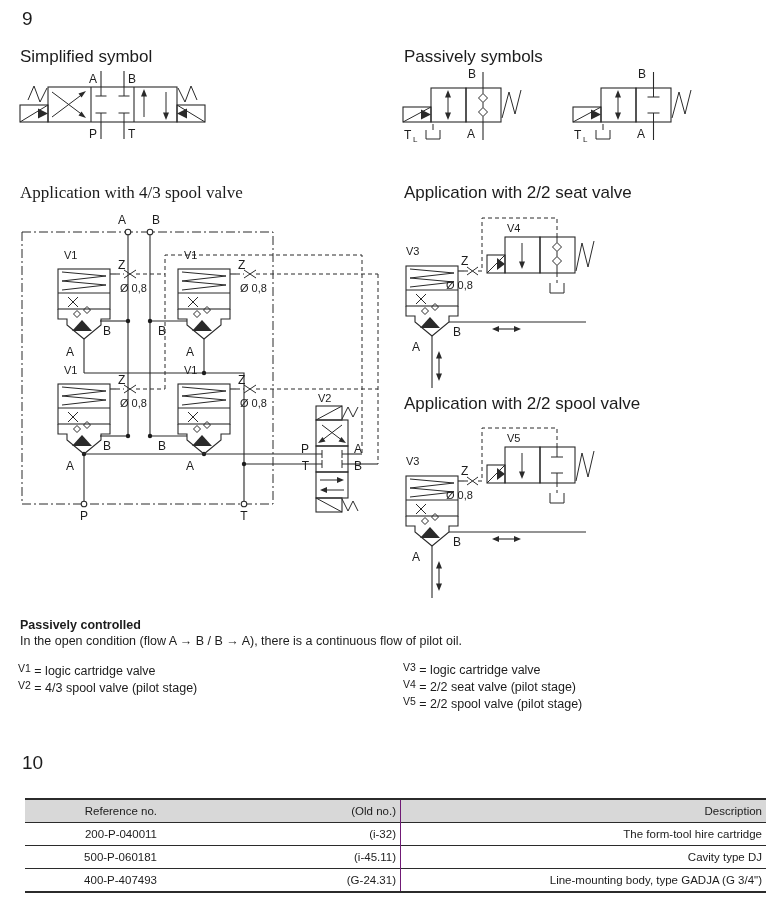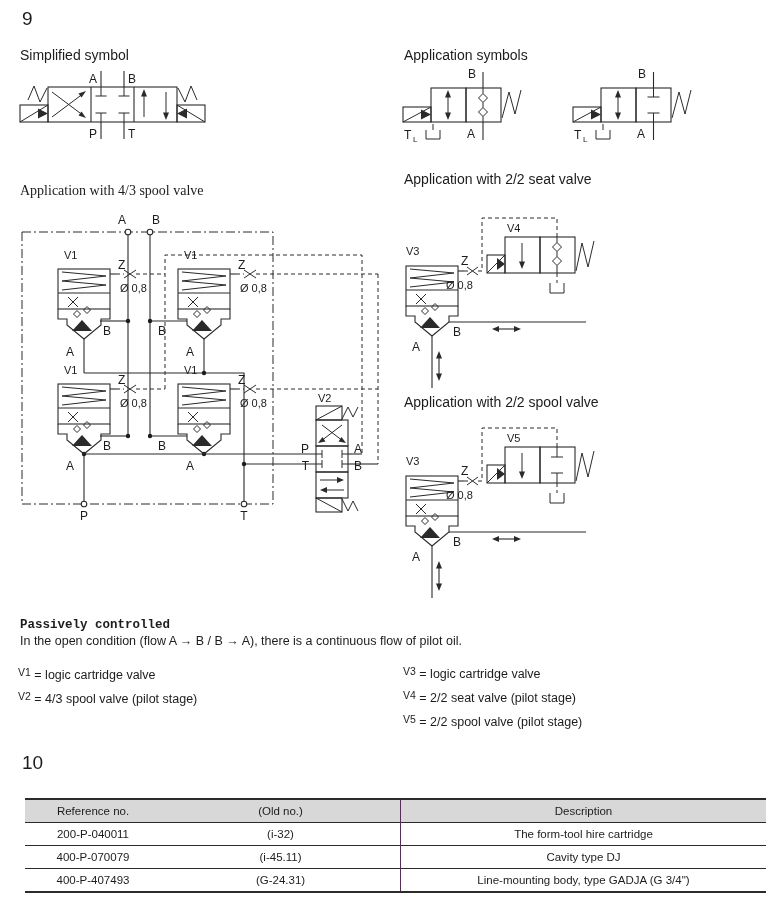--- a/index.html
+++ b/index.html
@@ -3,42 +3,42 @@
 <meta charset="utf-8">
 <style>
   html,body{margin:0;padding:0;}
   body{
     width:770px;height:907px;position:relative;background:#ffffff;
     font-family:"Liberation Sans", sans-serif;color:#1c1c1c;overflow:hidden;
   }
   .abs{position:absolute;}
   .h1{font-size:19px;display:flex;}
   .h1 .num{width:42px;flex:0 0 42px;}
-  .sub{font-size:14px;}
-  .bold{font-weight:bold;font-family:Liberation Mono, monospace;}
+  .sub{font-size:17px;}
+  .bold{font-weight:bold;}
   .body-text{font-size:12.5px;}
   svg{display:block;}
   svg .ln{stroke:#2a2a2a;stroke-width:1.1;fill:none;}
   svg .lnthin{stroke:#2a2a2a;stroke-width:1;fill:none;}
   svg .dash{stroke:#2a2a2a;stroke-width:1;fill:none;stroke-dasharray:4 3;}
   svg .dashdot{stroke:#2a2a2a;stroke-width:1;fill:none;stroke-dasharray:9 3 2 3;}
   svg .fill{fill:#2a2a2a;stroke:none;}
   svg .dot{fill:#1c1c1c;stroke:none;}
   svg .port{fill:#ffffff;stroke:#2a2a2a;stroke-width:1.1;}
   svg text{fill:#1c1c1c;font-family:"Liberation Sans",sans-serif;}
   svg .lab{font-size:12px;}
   svg .vlab{font-size:11px;}
   svg .olab{font-size:11px;}
   svg .slab{font-size:8px;}
-  .legend{font-size:12.5px;line-height:24px;}
+  .legend{font-size:12.5px;line-height:17px;}
   .legend .vid{font-size:10.5px;position:relative;top:-3px;}
   table.ds{border-collapse:collapse;width:741px;font-size:11.5px;
     border-top:2px solid #2b2b2b;border-bottom:2px solid #2b2b2b;}
   table.ds th,table.ds td{
-    text-align:center;font-weight:normal;padding:5px 4px 5px 4px;border-top:1px solid #2b2b2b;}
+    text-align:right;font-weight:normal;padding:5px 4px 5px 4px;border-top:1px solid #2b2b2b;}
   table.ds th{background:#d8d8d8;border-top:none;}
   table.ds th:nth-child(3),table.ds td:nth-child(3){border-left:1px solid #701a75;}
   table.ds .c1{width:128px;}
   table.ds .c2{width:231px;}
 </style>
 </head>
 <body>
 
 <div class="abs h1" style="left:22px;top:8px;">
   <span class="num">9</span>
@@ -84,21 +84,21 @@
   <line class="ln" x1="89" y1="27" x2="89" y2="11"></line>
   <line class="ln" x1="112" y1="27" x2="112" y2="11"></line>
   <line class="ln" x1="89" y1="62" x2="89" y2="79"></line>
   <line class="ln" x1="112" y1="62" x2="112" y2="79"></line>
   <text class="lab" x="85" y="23" text-anchor="end">A</text>
   <text class="lab" x="116" y="23">B</text>
   <text class="lab" x="85" y="78" text-anchor="end">P</text>
   <text class="lab" x="116" y="78">T</text>
 </svg>
 
-<div class="abs sub" style="left:404px;top:47px;">Application symbols</div>
+<div class="abs sub" style="left:404px;top:47px;">Passively symbols</div>
 
 <svg class="abs" style="left:396px;top:60px;" width="310" height="88" viewBox="0 0 310 88">
 
   <g>
     <rect class="ln" x="7" y="47" width="28" height="15"></rect>
     <line class="lnthin" x1="7" y1="62" x2="35" y2="47"></line>
     <polygon class="fill" points="25,49.5 25,59.5 35,54.5"></polygon>
     <rect class="ln" x="35" y="28" width="35" height="34"></rect>
     <rect class="ln" x="70" y="28" width="35" height="34"></rect>
     <polyline class="lnthin" points="106,58 113,32 119,54 125,30"></polyline>
@@ -277,21 +277,21 @@
   <text class="lab" x="176" y="153">A</text>
   <text class="lab" x="56" y="267">A</text>
   <text class="lab" x="176" y="267">A</text>
 
   <text class="lab" x="299" y="250" text-anchor="end">P</text>
   <text class="lab" x="344" y="250">A</text>
   <text class="lab" x="299" y="267" text-anchor="end">T</text>
   <text class="lab" x="344" y="267">B</text>
 </svg>
 
-<div class="abs sub" style="left:404px;top:171px;">Application with 2/2 seat valve</div>
+<div class="abs sub" style="left:404px;top:183px;">Application with 2/2 seat valve</div>
 
 <svg class="abs" style="left:398px;top:205px;" width="330" height="195" viewBox="0 0 330 195">
   <use href="#cart" transform="translate(8,55)"></use>
 
   <line class="dash" x1="66" y1="66" x2="70" y2="66"></line>
   <line class="lnthin" x1="69" y1="62" x2="80" y2="70"></line>
     <line class="lnthin" x1="69" y1="70" x2="80" y2="62"></line>
   <polyline class="dash" points="80,66 84,66 84,13 159,13 159,32"></polyline>
 
   <g>
@@ -397,21 +397,21 @@
       <th>Description</th>
     </tr>
   </thead>
   <tbody>
     <tr>
       <td>200-P-040011</td>
       <td>(i-32)</td>
       <td>The form-tool hire cartridge</td>
     </tr>
     <tr>
-      <td>400-P-070079</td>
+      <td>500-P-060181</td>
       <td>(i-45.11)</td>
       <td>Cavity type DJ</td>
     </tr>
     <tr>
       <td>400-P-407493</td>
       <td>(G-24.31)</td>
       <td>Line-mounting body, type GADJA (G 3/4")</td>
     </tr>
   </tbody>
 </table>

